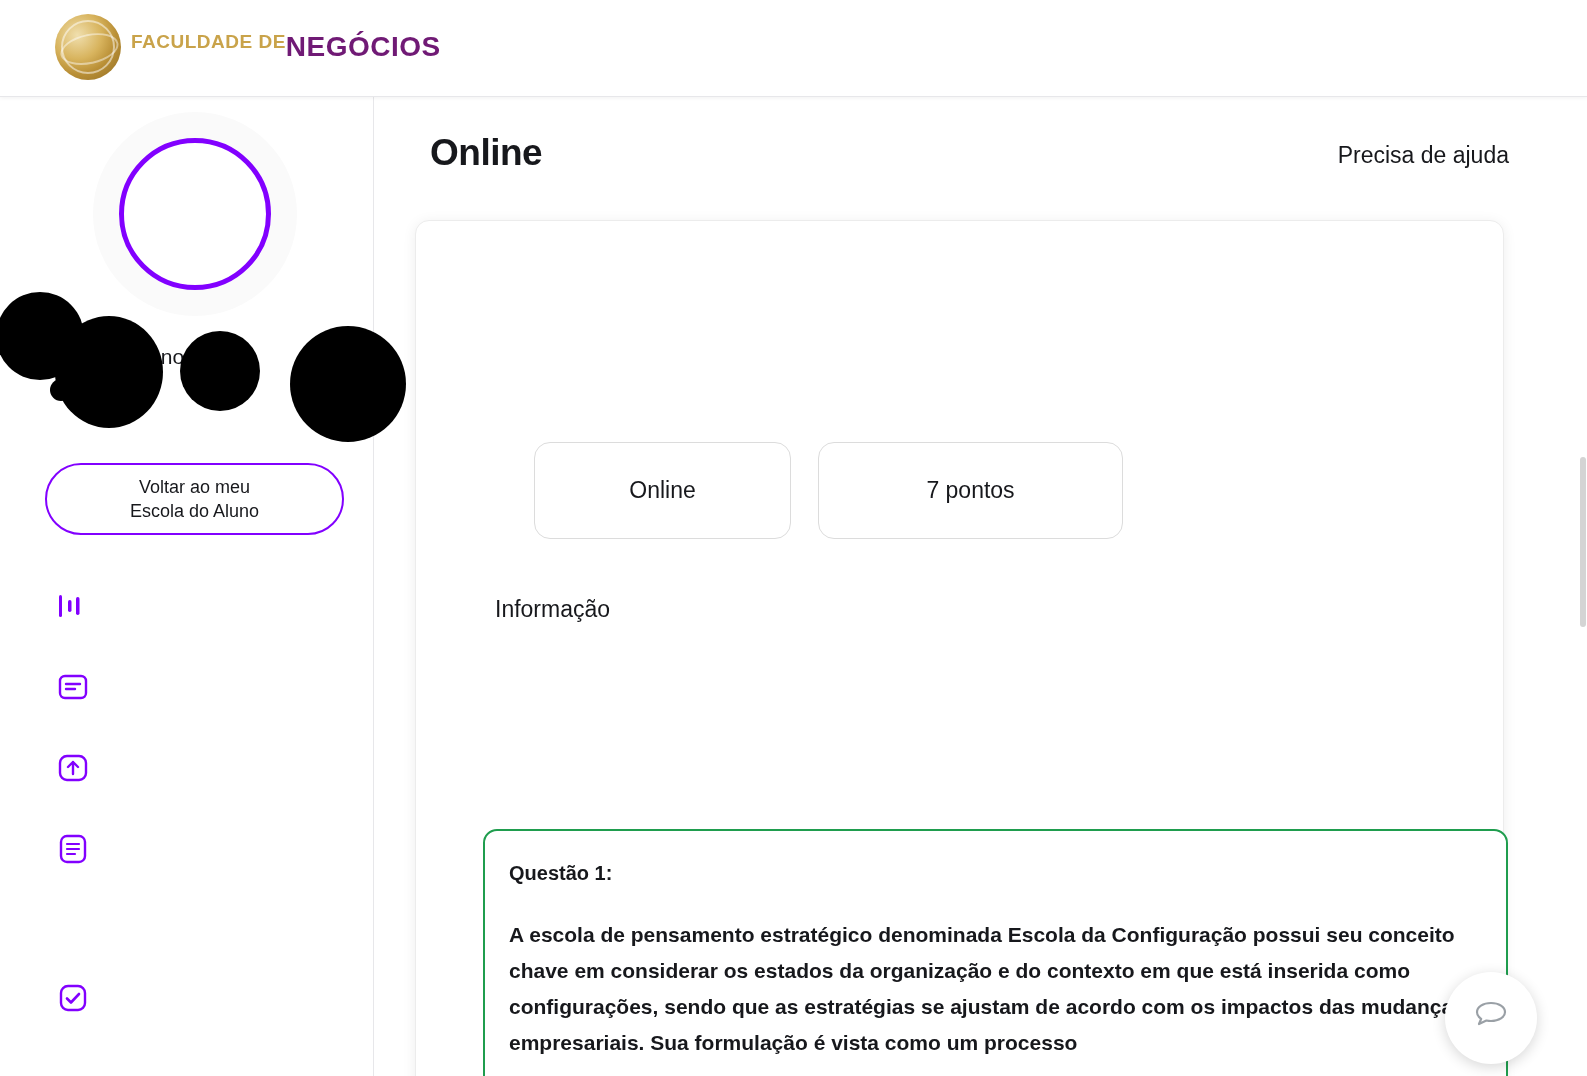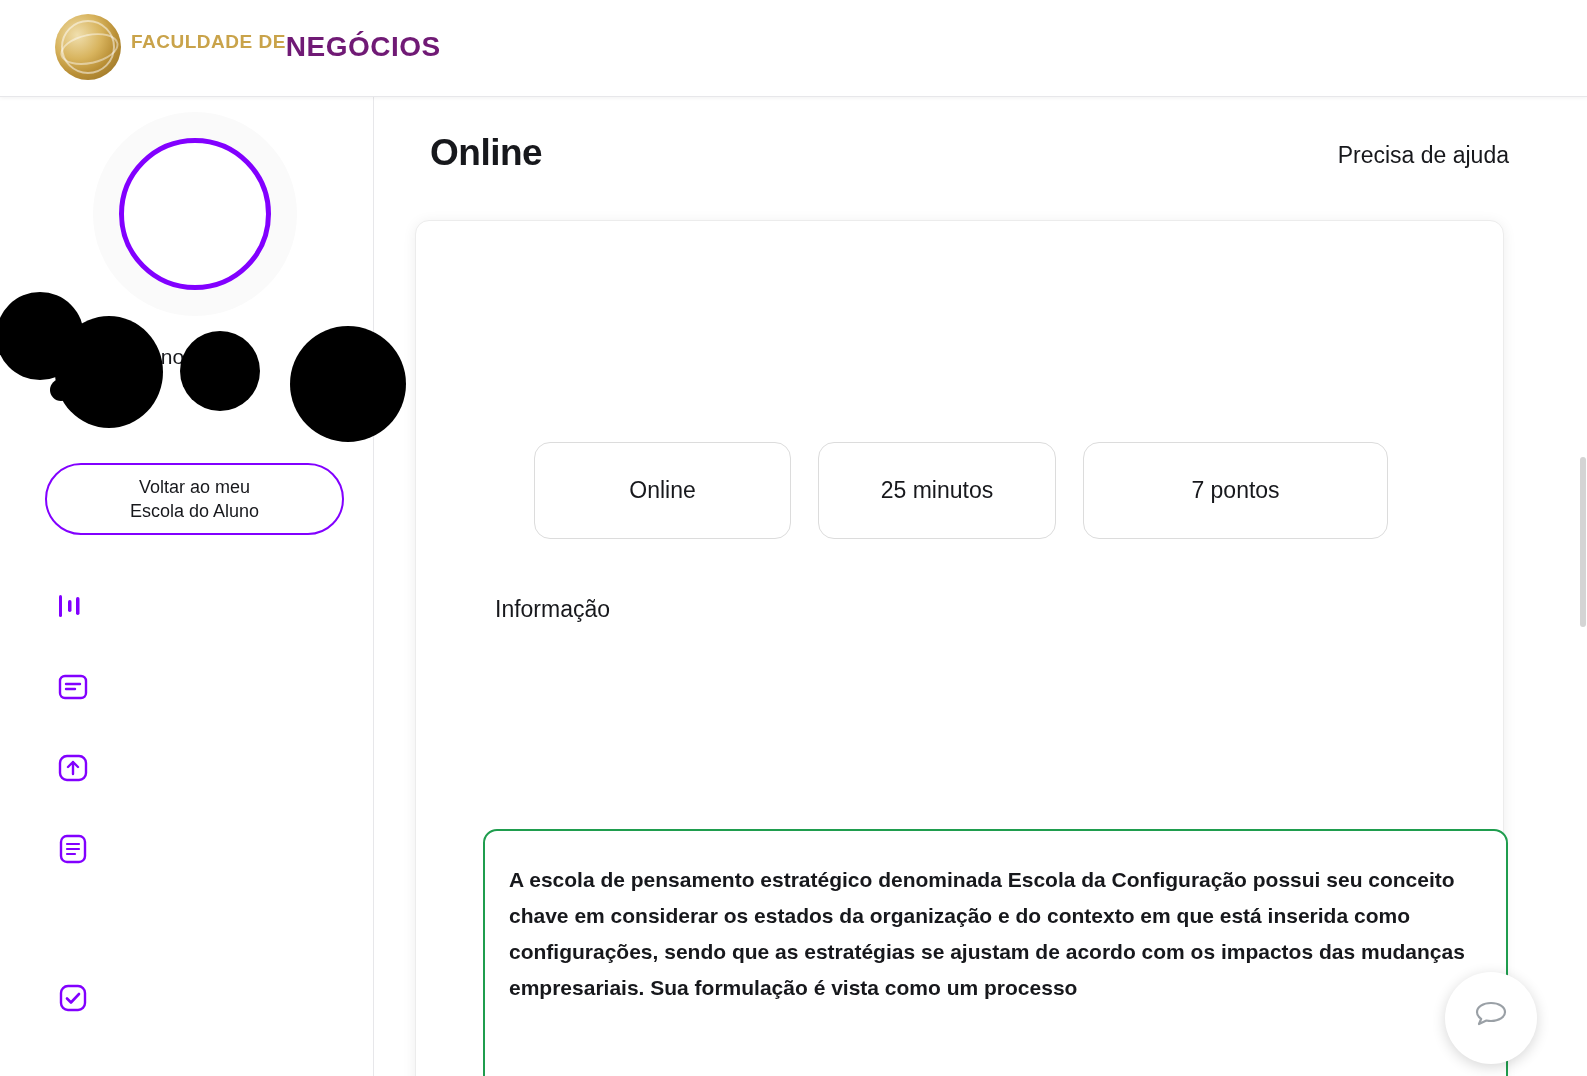--- a/index.html
+++ b/index.html
@@ -378,27 +378,27 @@
 
 <div class="main">
 
   <div class="page-title">Online</div>
   <div class="help-link">Precisa de ajuda</div>
 
   <div class="card">
 
     <div class="pills">
       <div class="pill p1">Online</div>
-      <div class="pill p2">25 minutos</div>
       <div class="pill p3">7 pontos</div>
     </div>
 
     <div class="section-title">Informação</div>
 
     <div class="question-box">
+      <p class="q-label">Questão 1:</p>
       <p class="q-text">A escola de pensamento estratégico denominada Escola da Configuração possui seu conceito chave em considerar os estados da organização e do contexto em que está inserida como configurações, sendo que as estratégias se ajustam de acordo com os impactos das mudanças empresariais. Sua formulação é vista como um processo</p>
 
     </div>
 
   </div>
 </div>
 
 <div class="scroll-track">
   <div class="scroll-thumb"></div>
 </div>

